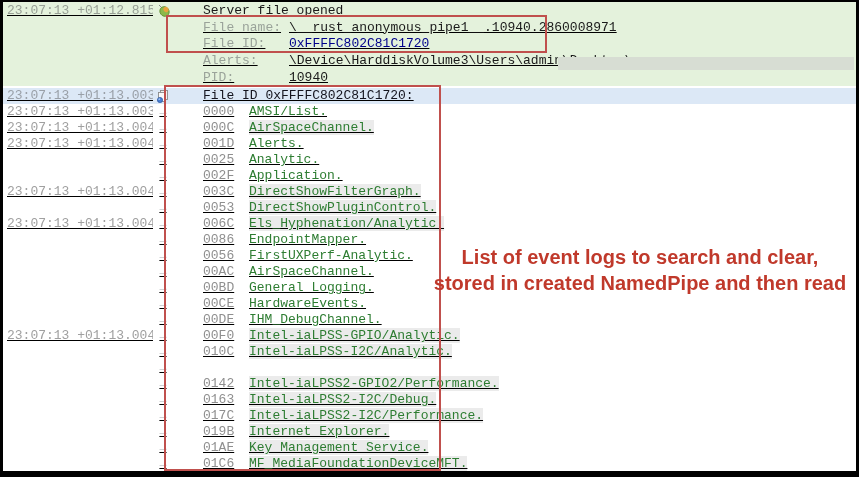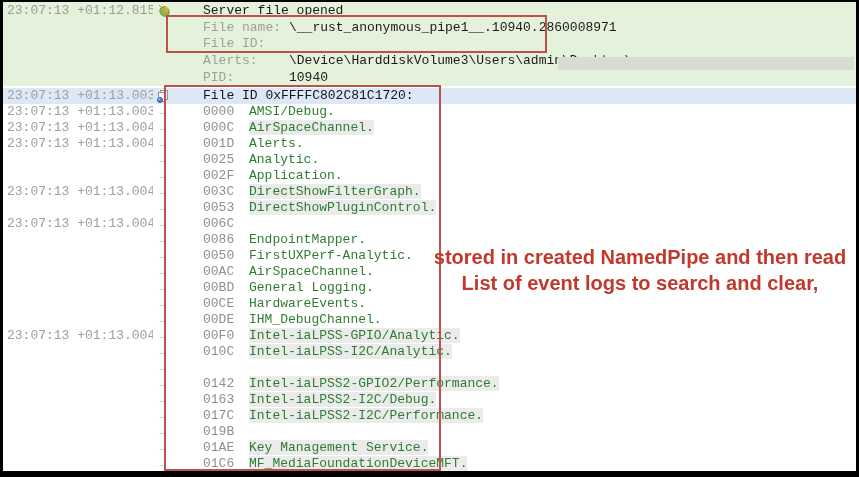--- a/index.html
+++ b/index.html
@@ -10,20 +10,21 @@
     font-family:"Liberation Mono","DejaVu Sans Mono",monospace;
     font-size:13px;
     overflow:hidden;
     box-sizing:border-box;
   }
   .inner{
     position:absolute;
     left:3px; top:2px; right:3px; bottom:6px;
     background:#737373;
     overflow:hidden;
+    text-decoration:underline;
   }
   
   .row{display:flex;align-items:center;white-space:pre;}
   .gutter-ts{
     width:146px;flex:0 0 146px;
     padding-left:4px;
     color:#98a096;
     overflow:hidden;
   }
   .gutter-icon{
@@ -109,20 +110,21 @@
       <span class="field-label">File name:</span>
       <span class="field-value">\__rust_anonymous_pipe1__.10940.2860008971</span>
     </span>
   </div>
 
   <div class="row">
     <span class="gutter-ts"></span>
     <span class="gutter-icon"></span>
     <span class="content-col">
       <span class="field-label">File ID:</span>
+      <span class="field-value blue">0xFFFFC802C81C1720</span>
     </span>
   </div>
 
   <div class="row">
     <span class="gutter-ts"></span>
     <span class="gutter-icon"></span>
     <span class="content-col">
       <span class="field-label">Alerts:</span>
       <span class="field-value">\Device\HarddiskVolume3\Users\admin\Desktop\</span>
     </span>
@@ -151,21 +153,21 @@
           </svg>
         </span>
         <span class="content-col list-header-text">File ID 0xFFFFC802C81C1720:</span>
       </div>
       <div id="entries">
   <div class="row entry-row">
     <span class="gutter-ts">23:07:13 +01:13.003</span>
     <span class="gutter-icon arrow-glyph">→</span>
     <span class="content-col">
       <span class="entry-offset">0000</span>
-      <span class="entry-name">AMSI/Debug.</span>
+      <span class="entry-name">AMSI/List.</span>
     </span>
   </div>
 
   <div class="row entry-row">
     <span class="gutter-ts">23:07:13 +01:13.004</span>
     <span class="gutter-icon arrow-glyph">→</span>
     <span class="content-col">
       <span class="entry-offset">000C</span>
       <span class="entry-name hl">AirSpaceChannel.</span>
     </span>
@@ -214,37 +216,38 @@
       <span class="entry-offset">0053</span>
       <span class="entry-name hl">DirectShowPluginControl.</span>
     </span>
   </div>
 
   <div class="row entry-row">
     <span class="gutter-ts">23:07:13 +01:13.004</span>
     <span class="gutter-icon arrow-glyph">→</span>
     <span class="content-col">
       <span class="entry-offset">006C</span>
+      <span class="entry-name hl">Els_Hyphenation/Analytic.</span>
     </span>
   </div>
 
   <div class="row entry-row">
     <span class="gutter-ts"></span>
     <span class="gutter-icon arrow-glyph">→</span>
     <span class="content-col">
       <span class="entry-offset">0086</span>
       <span class="entry-name">EndpointMapper.</span>
     </span>
   </div>
 
   <div class="row entry-row">
     <span class="gutter-ts"></span>
     <span class="gutter-icon arrow-glyph">→</span>
     <span class="content-col">
-      <span class="entry-offset">0050</span>
+      <span class="entry-offset">0056</span>
       <span class="entry-name">FirstUXPerf-Analytic.</span>
     </span>
   </div>
 
   <div class="row entry-row">
     <span class="gutter-ts"></span>
     <span class="gutter-icon arrow-glyph">→</span>
     <span class="content-col">
       <span class="entry-offset">00AC</span>
       <span class="entry-name">AirSpaceChannel.</span>
@@ -326,20 +329,21 @@
       <span class="entry-offset">017C</span>
       <span class="entry-name hl">Intel-iaLPSS2-I2C/Performance.</span>
     </span>
   </div>
 
   <div class="row entry-row">
     <span class="gutter-ts"></span>
     <span class="gutter-icon arrow-glyph">→</span>
     <span class="content-col">
       <span class="entry-offset">019B</span>
+      <span class="entry-name hl">Internet Explorer.</span>
     </span>
   </div>
 
   <div class="row entry-row">
     <span class="gutter-ts"></span>
     <span class="gutter-icon arrow-glyph">→</span>
     <span class="content-col">
       <span class="entry-offset">01AE</span>
       <span class="entry-name hl">Key Management Service.</span>
     </span>
@@ -355,16 +359,16 @@
   </div>
 </div>
     </div>
 
     <div style="position:absolute;left:555px;top:55px;width:296px;height:13px;background:#d7ddd3;"></div>
   </div>
 
   <div class="redbox redbox-top"></div>
   <div class="redbox redbox-list"></div>
   <div class="annotation">
+    <div>List of event logs to search and clear,</div>
     <div>stored in created NamedPipe and then read</div>
-    <div>List of event logs to search and clear,</div>
   </div>
 </div>
 
 </body></html>

